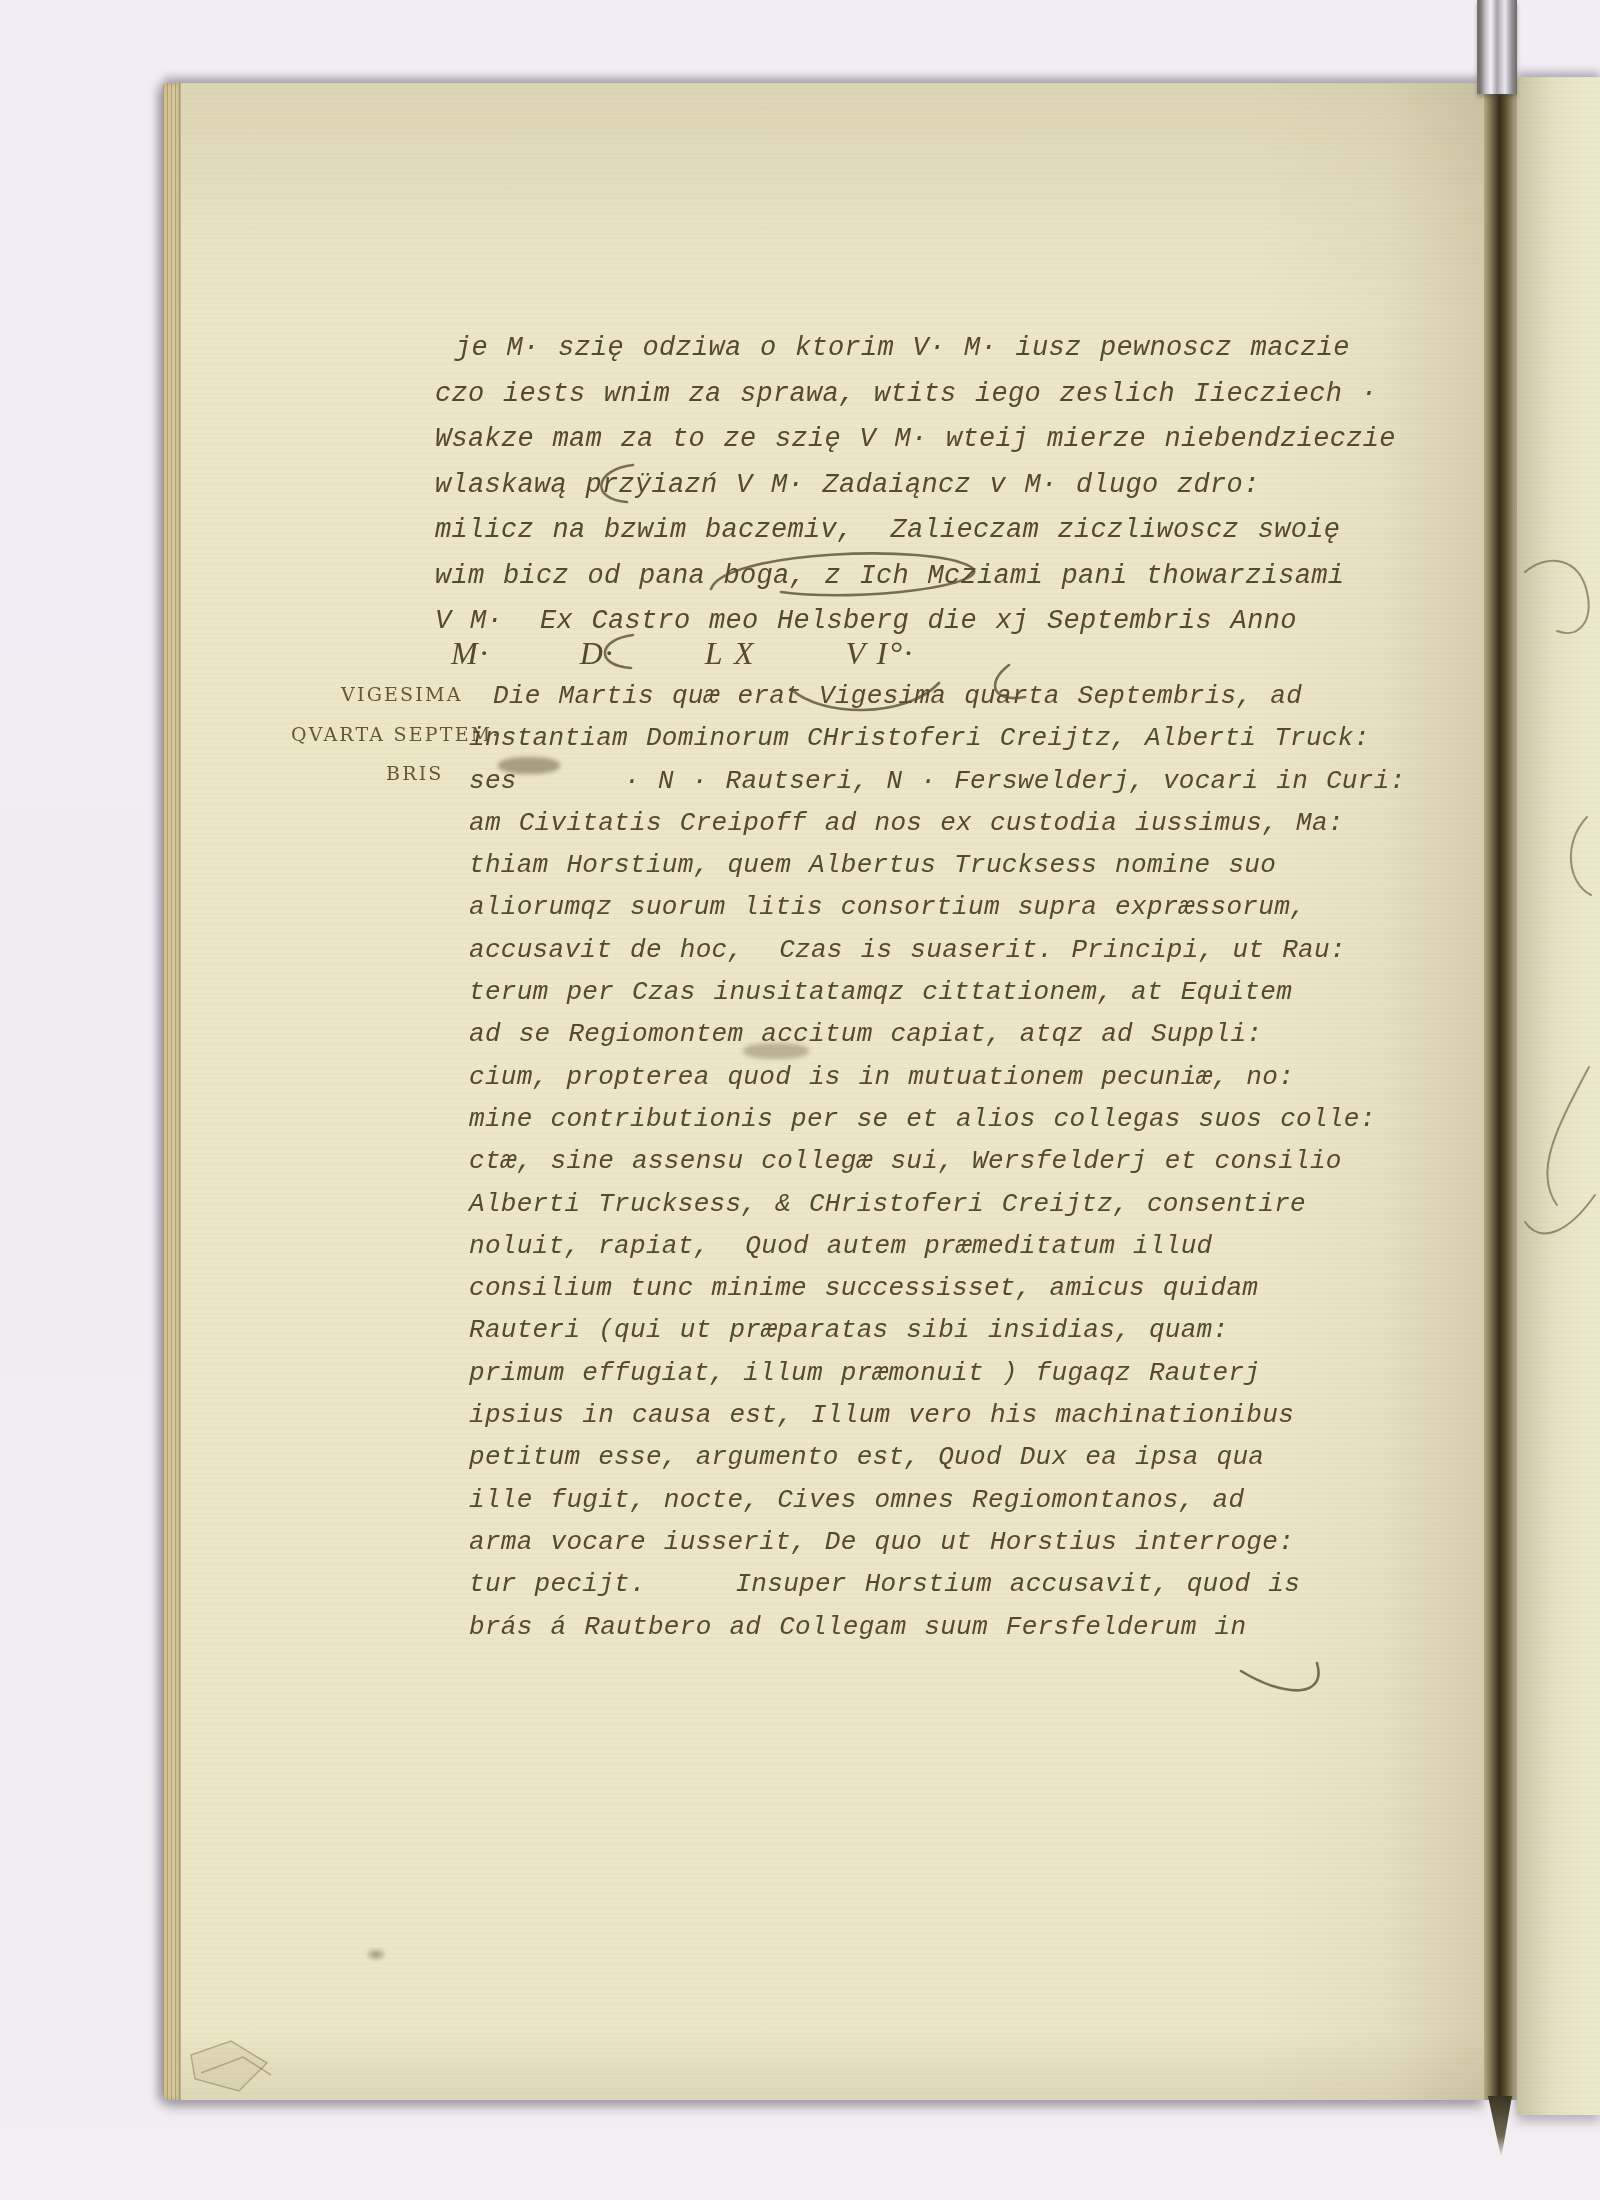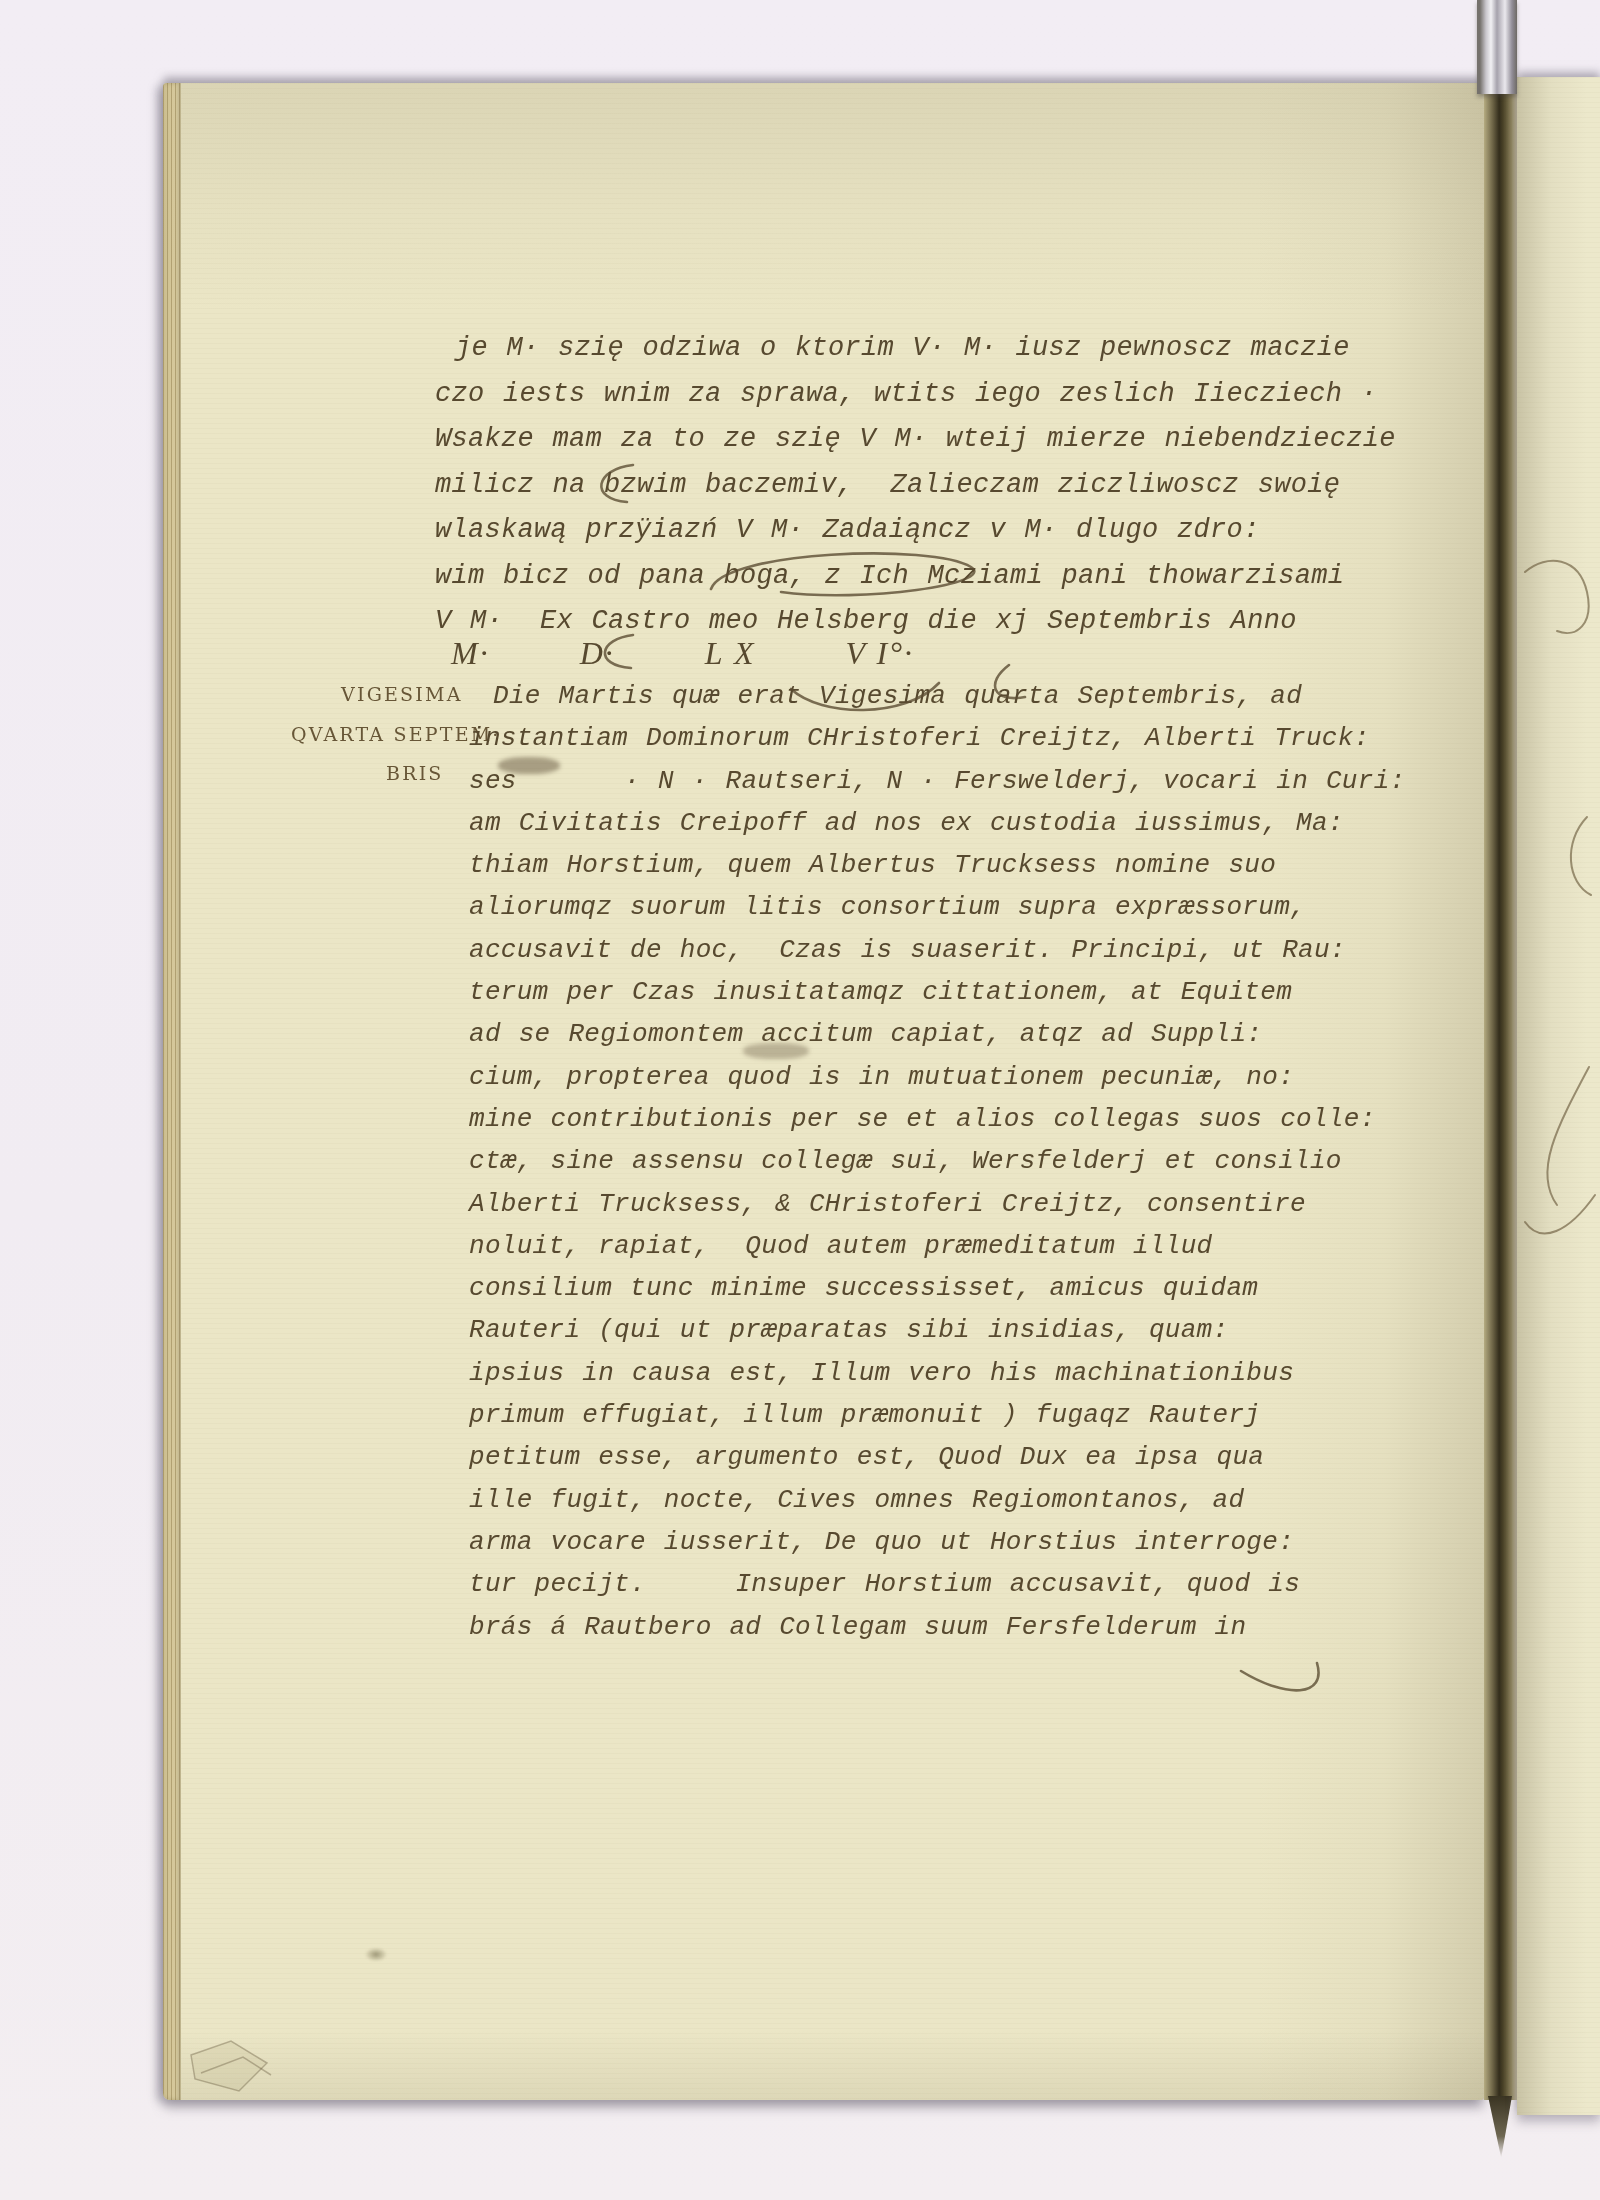--- a/index.html
+++ b/index.html
@@ -94,22 +94,22 @@
 
 <div class="scan">
 
   <div class="left-page">
     <div class="deckle"></div>
 
     <div class="letter-block">
       <div class="hand-line">je M· szię odziwa o ktorim V· M· iusz pewnoscz maczie</div>
       <div class="hand-line">czo iests wnim za sprawa, wtits iego zeslich Iiecziech ·</div>
       <div class="hand-line">Wsakze mam za to ze szię V M· wteij mierze niebendzieczie</div>
+      <div class="hand-line">wlaskawą przÿiazń V M· Zadaiąncz v M· dlugo zdro:</div>
       <div class="hand-line">milicz na bzwim baczemiv,  Zalieczam ziczliwoscz swoię</div>
-      <div class="hand-line">wlaskawą przÿiazń V M· Zadaiąncz v M· dlugo zdro:</div>
       <div class="hand-line">wim bicz od pana boga, z Ich Mcziami pani thowarzisami</div>
       <div class="hand-line">V M·  Ex Castro meo Helsberg die xj Septembris Anno</div>
     </div>
 
     <div class="date-line">M·         D·         L X         V I°·</div>
 
     <div class="margin-note">
       <div class="margin-line">VIGESIMA</div>
       <div class="margin-line">QVARTA SEPTEM·</div>
       <div class="margin-line">BRIS</div>
@@ -125,22 +125,22 @@
       <div class="hand-line">accusavit de hoc,  Czas is suaserit. Principi, ut Rau:</div>
       <div class="hand-line">terum per Czas inusitatamqz cittationem, at Equitem</div>
       <div class="hand-line">ad se Regiomontem accitum capiat, atqz ad Suppli:</div>
       <div class="hand-line">cium, propterea quod is in mutuationem pecuniæ, no:</div>
       <div class="hand-line">mine contributionis per se et alios collegas suos colle:</div>
       <div class="hand-line">ctæ, sine assensu collegæ sui, Wersfelderj et consilio</div>
       <div class="hand-line">Alberti Trucksess, &amp; CHristoferi Creijtz, consentire</div>
       <div class="hand-line">noluit, rapiat,  Quod autem præmeditatum illud</div>
       <div class="hand-line">consilium tunc minime successisset, amicus quidam</div>
       <div class="hand-line">Rauteri (qui ut præparatas sibi insidias, quam:</div>
+      <div class="hand-line">primum effugiat, illum præmonuit ) fugaqz Rauterj</div>
       <div class="hand-line">ipsius in causa est, Illum vero his machinationibus</div>
-      <div class="hand-line">primum effugiat, illum præmonuit ) fugaqz Rauterj</div>
       <div class="hand-line">petitum esse, argumento est, Quod Dux ea ipsa qua</div>
       <div class="hand-line">ille fugit, nocte, Cives omnes Regiomontanos, ad</div>
       <div class="hand-line">arma vocare iusserit, De quo ut Horstius interroge:</div>
       <div class="hand-line">tur pecijt.     Insuper Horstium accusavit, quod is</div>
       <div class="hand-line">brás á Rautbero ad Collegam suum Fersfelderum in</div>
     </div>
 
     <div class="smudge s1"></div>
     <div class="smudge s2"></div>
     <div class="stain"></div>

